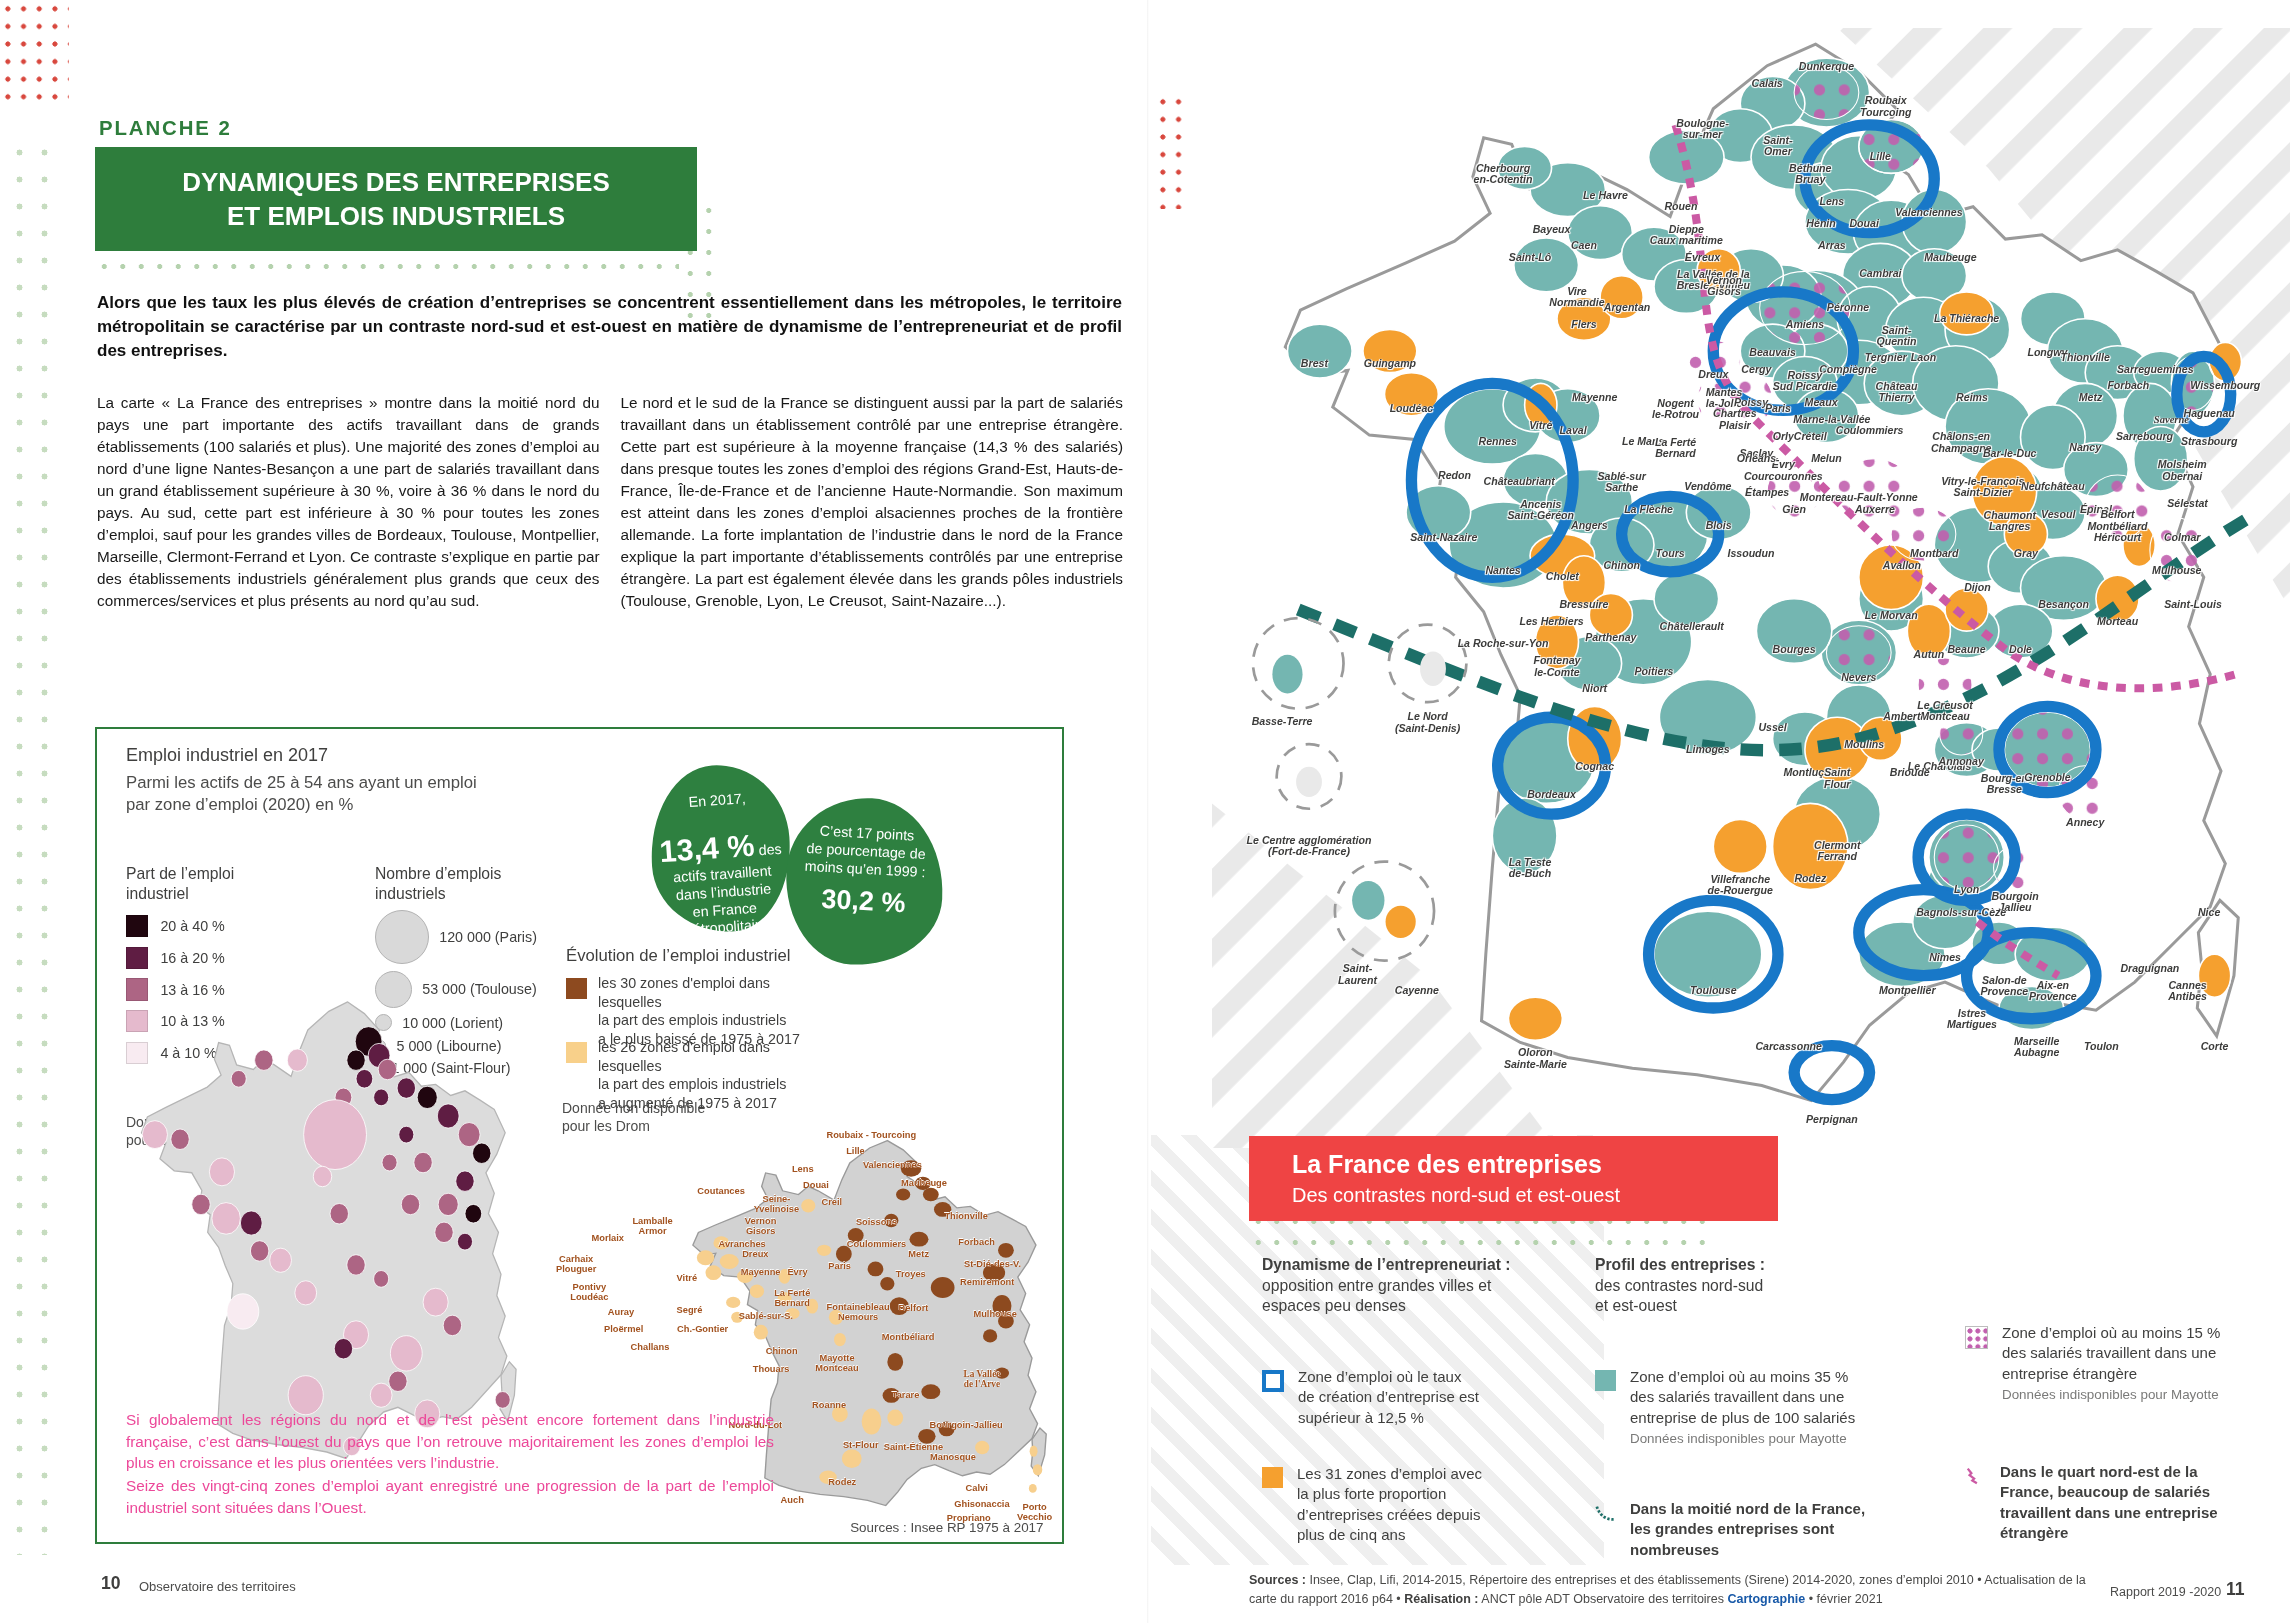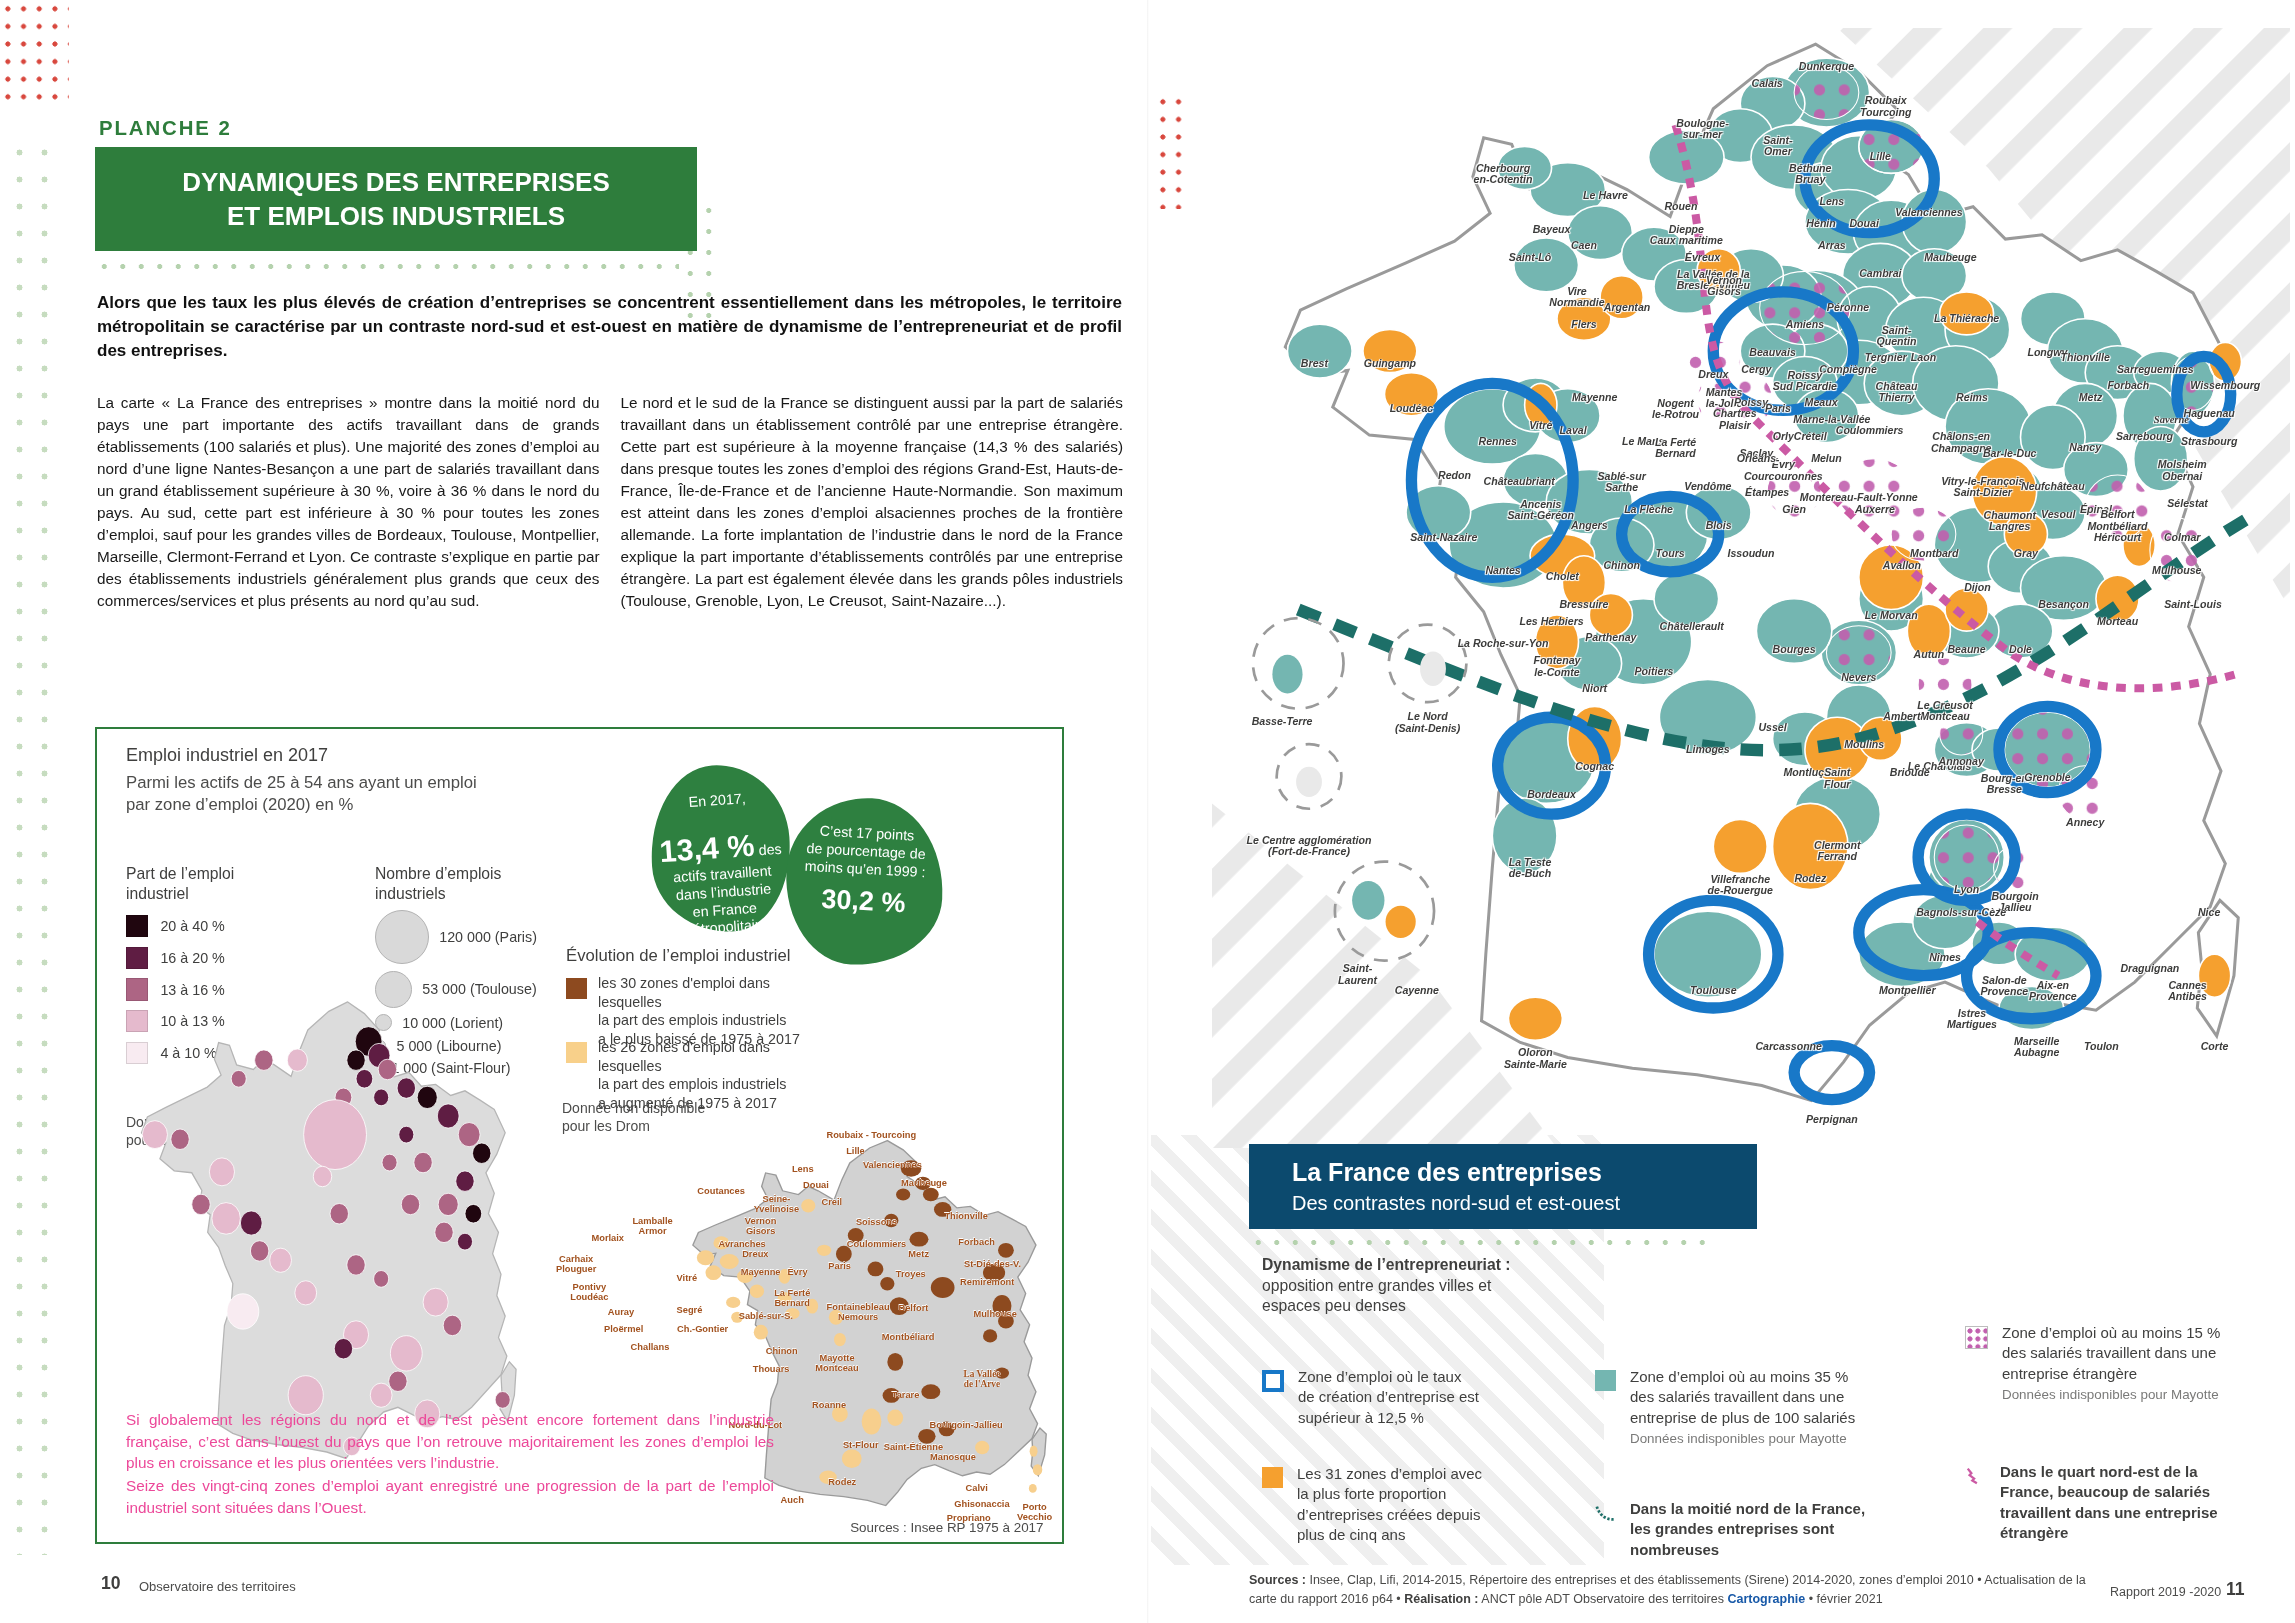--- a/index.html
+++ b/index.html
@@ -46,21 +46,21 @@
   .fig-src{font-size:13.4px;color:#4c4c4b;}
   
   .map-label{position:absolute;transform:translate(-50%,-50%);font-size:10.6px;font-weight:bold;font-style:italic;
              color:#3c3c3b;text-align:center;line-height:1.05;white-space:pre-line;
              text-shadow:-0.9px -0.9px 0.9px #fff,0.9px -0.9px 0.9px #fff,-0.9px 0.9px 0.9px #fff,0.9px 0.9px 0.9px #fff;}
   .map-label.ins{font-style:italic;color:#3c3c3b;}
   .mini-label{position:absolute;transform:translate(-50%,-50%);font-size:9.3px;font-weight:bold;
               color:#a2521f;text-align:center;line-height:1.08;white-space:pre-line;
               text-shadow:-0.5px -0.5px 0.5px #fff,0.5px 0.5px 0.5px #fff;}
   
-  .rtitle-box{left:1249px;top:1136px;width:460px;background:#0c4a6e;color:#fff;padding:14px 5px 14px 43px;margin-top:8px;}
+  .rtitle-box{left:1249px;top:1136px;width:460px;background:#ef4444;color:#fff;padding:14px 26px 14px 43px;}
   .rtitle-box .t1{font-size:25px;font-weight:bold;}
   .rtitle-box .t2{font-size:20px;margin-top:4.6px;}
   
   .leghead{font-size:15.7px;line-height:1.32;color:#3f3f3e;}
   .leghead b{display:block;}
   .legitem{position:absolute;display:flex;}
   .legitem .sw{width:21px;height:21px;flex:none;margin-right:14px;margin-top:2.8px;}
   .legitem .sw.blue-o{background:#fff;border:4.2px solid #1878c8;width:14px;height:14px;}
   .legitem .sw.orange{background:#f5a02f;}
   .legitem .sw.teal{background:#74b6b1;}
@@ -795,20 +795,22 @@
     <div class="legitem" style="left:0;top:209px;">
       <div class="sw orange"></div>
       <div class="lb">Les 31 zones d’emploi avec
 la plus forte proportion
 d’entreprises créées depuis
 plus de cinq ans</div>
     </div>
   </div>
 
   <div class="abs" style="left:1595px;top:1255px;width:352px;height:296px;">
+    <div class="leghead"><b>Profil des entreprises :</b><span style="white-space:pre-line">des contrastes nord-sud
+et est-ouest</span></div>
     <div class="legitem" style="left:0;top:112px;">
       <div class="sw teal"></div>
       <div class="lb"><span>Zone d’emploi où au moins 35 %
 des salariés travaillent dans une
 entreprise de plus de 100 salariés</span><span class="note">Données indisponibles pour Mayotte</span></div>
     </div>
     <div class="legitem boldlb" style="left:0;top:244px;">
       <div class="sw" style="background:none;">
         <svg width="21" height="21" viewBox="0 0 46 46">
             <path d="M 4 10 C 10 30 26 40 44 38" fill="none" stroke="#1d6f68" stroke-width="6" stroke-dasharray="5 4"></path>

